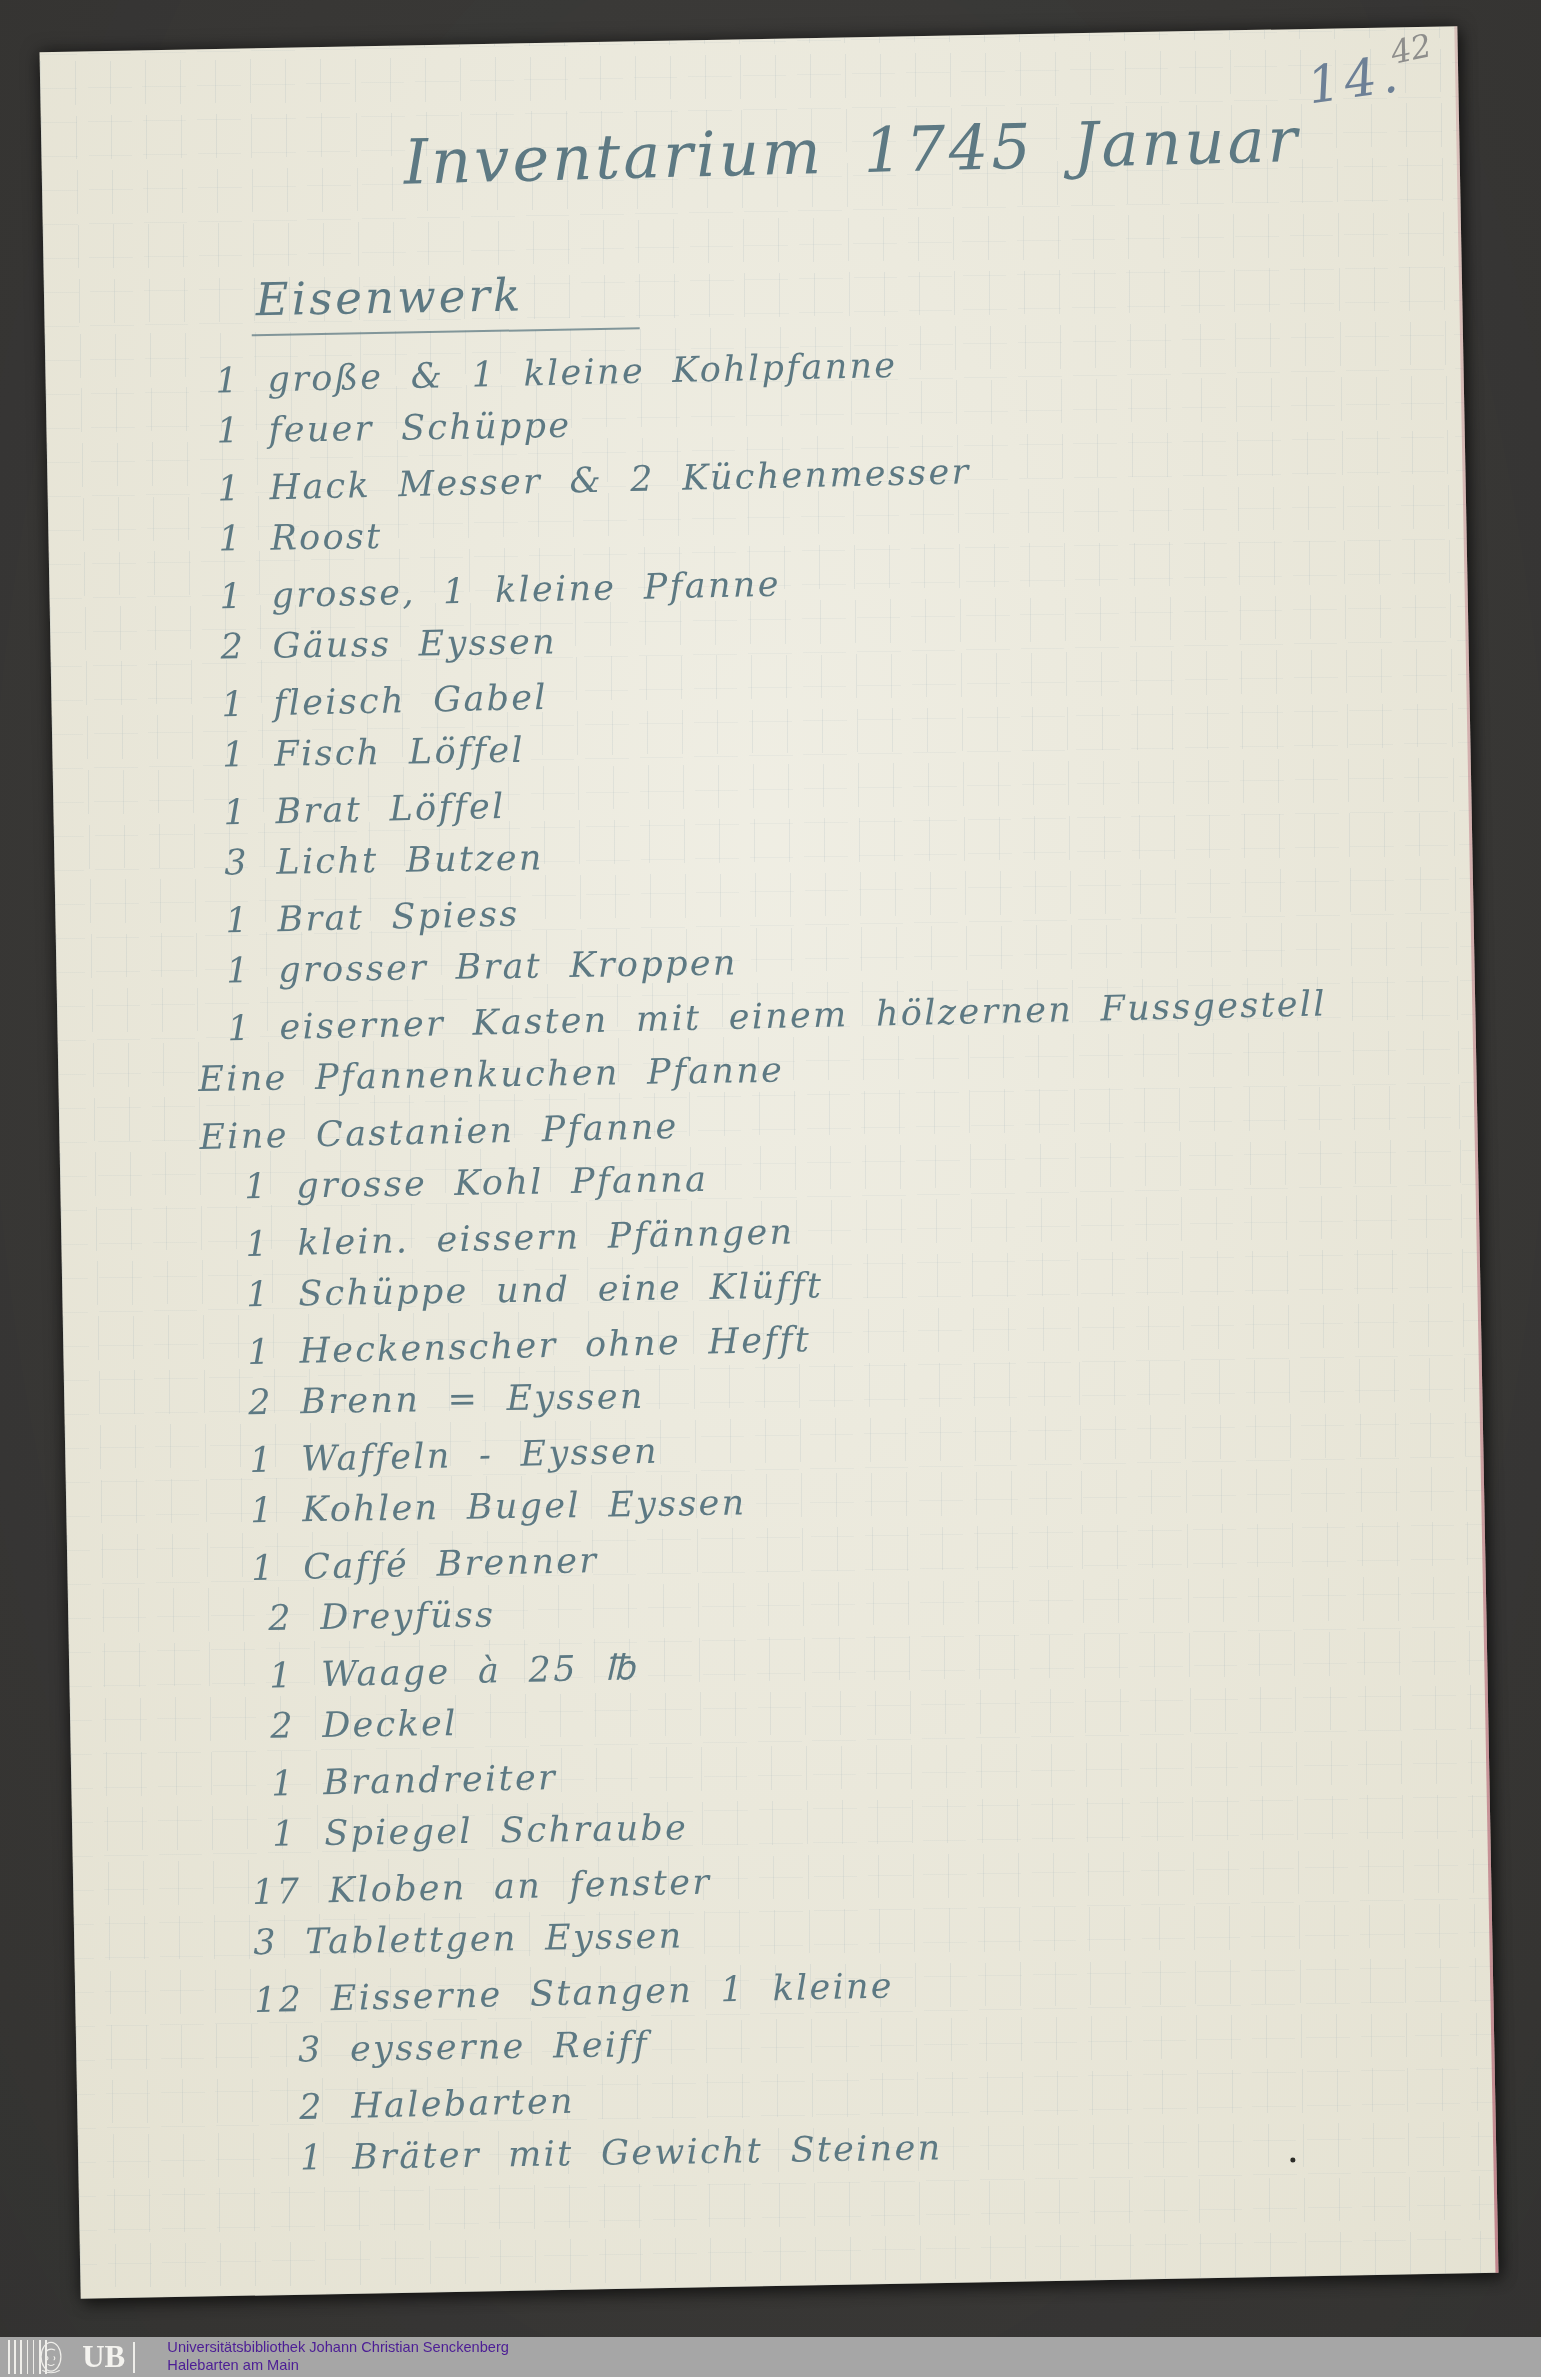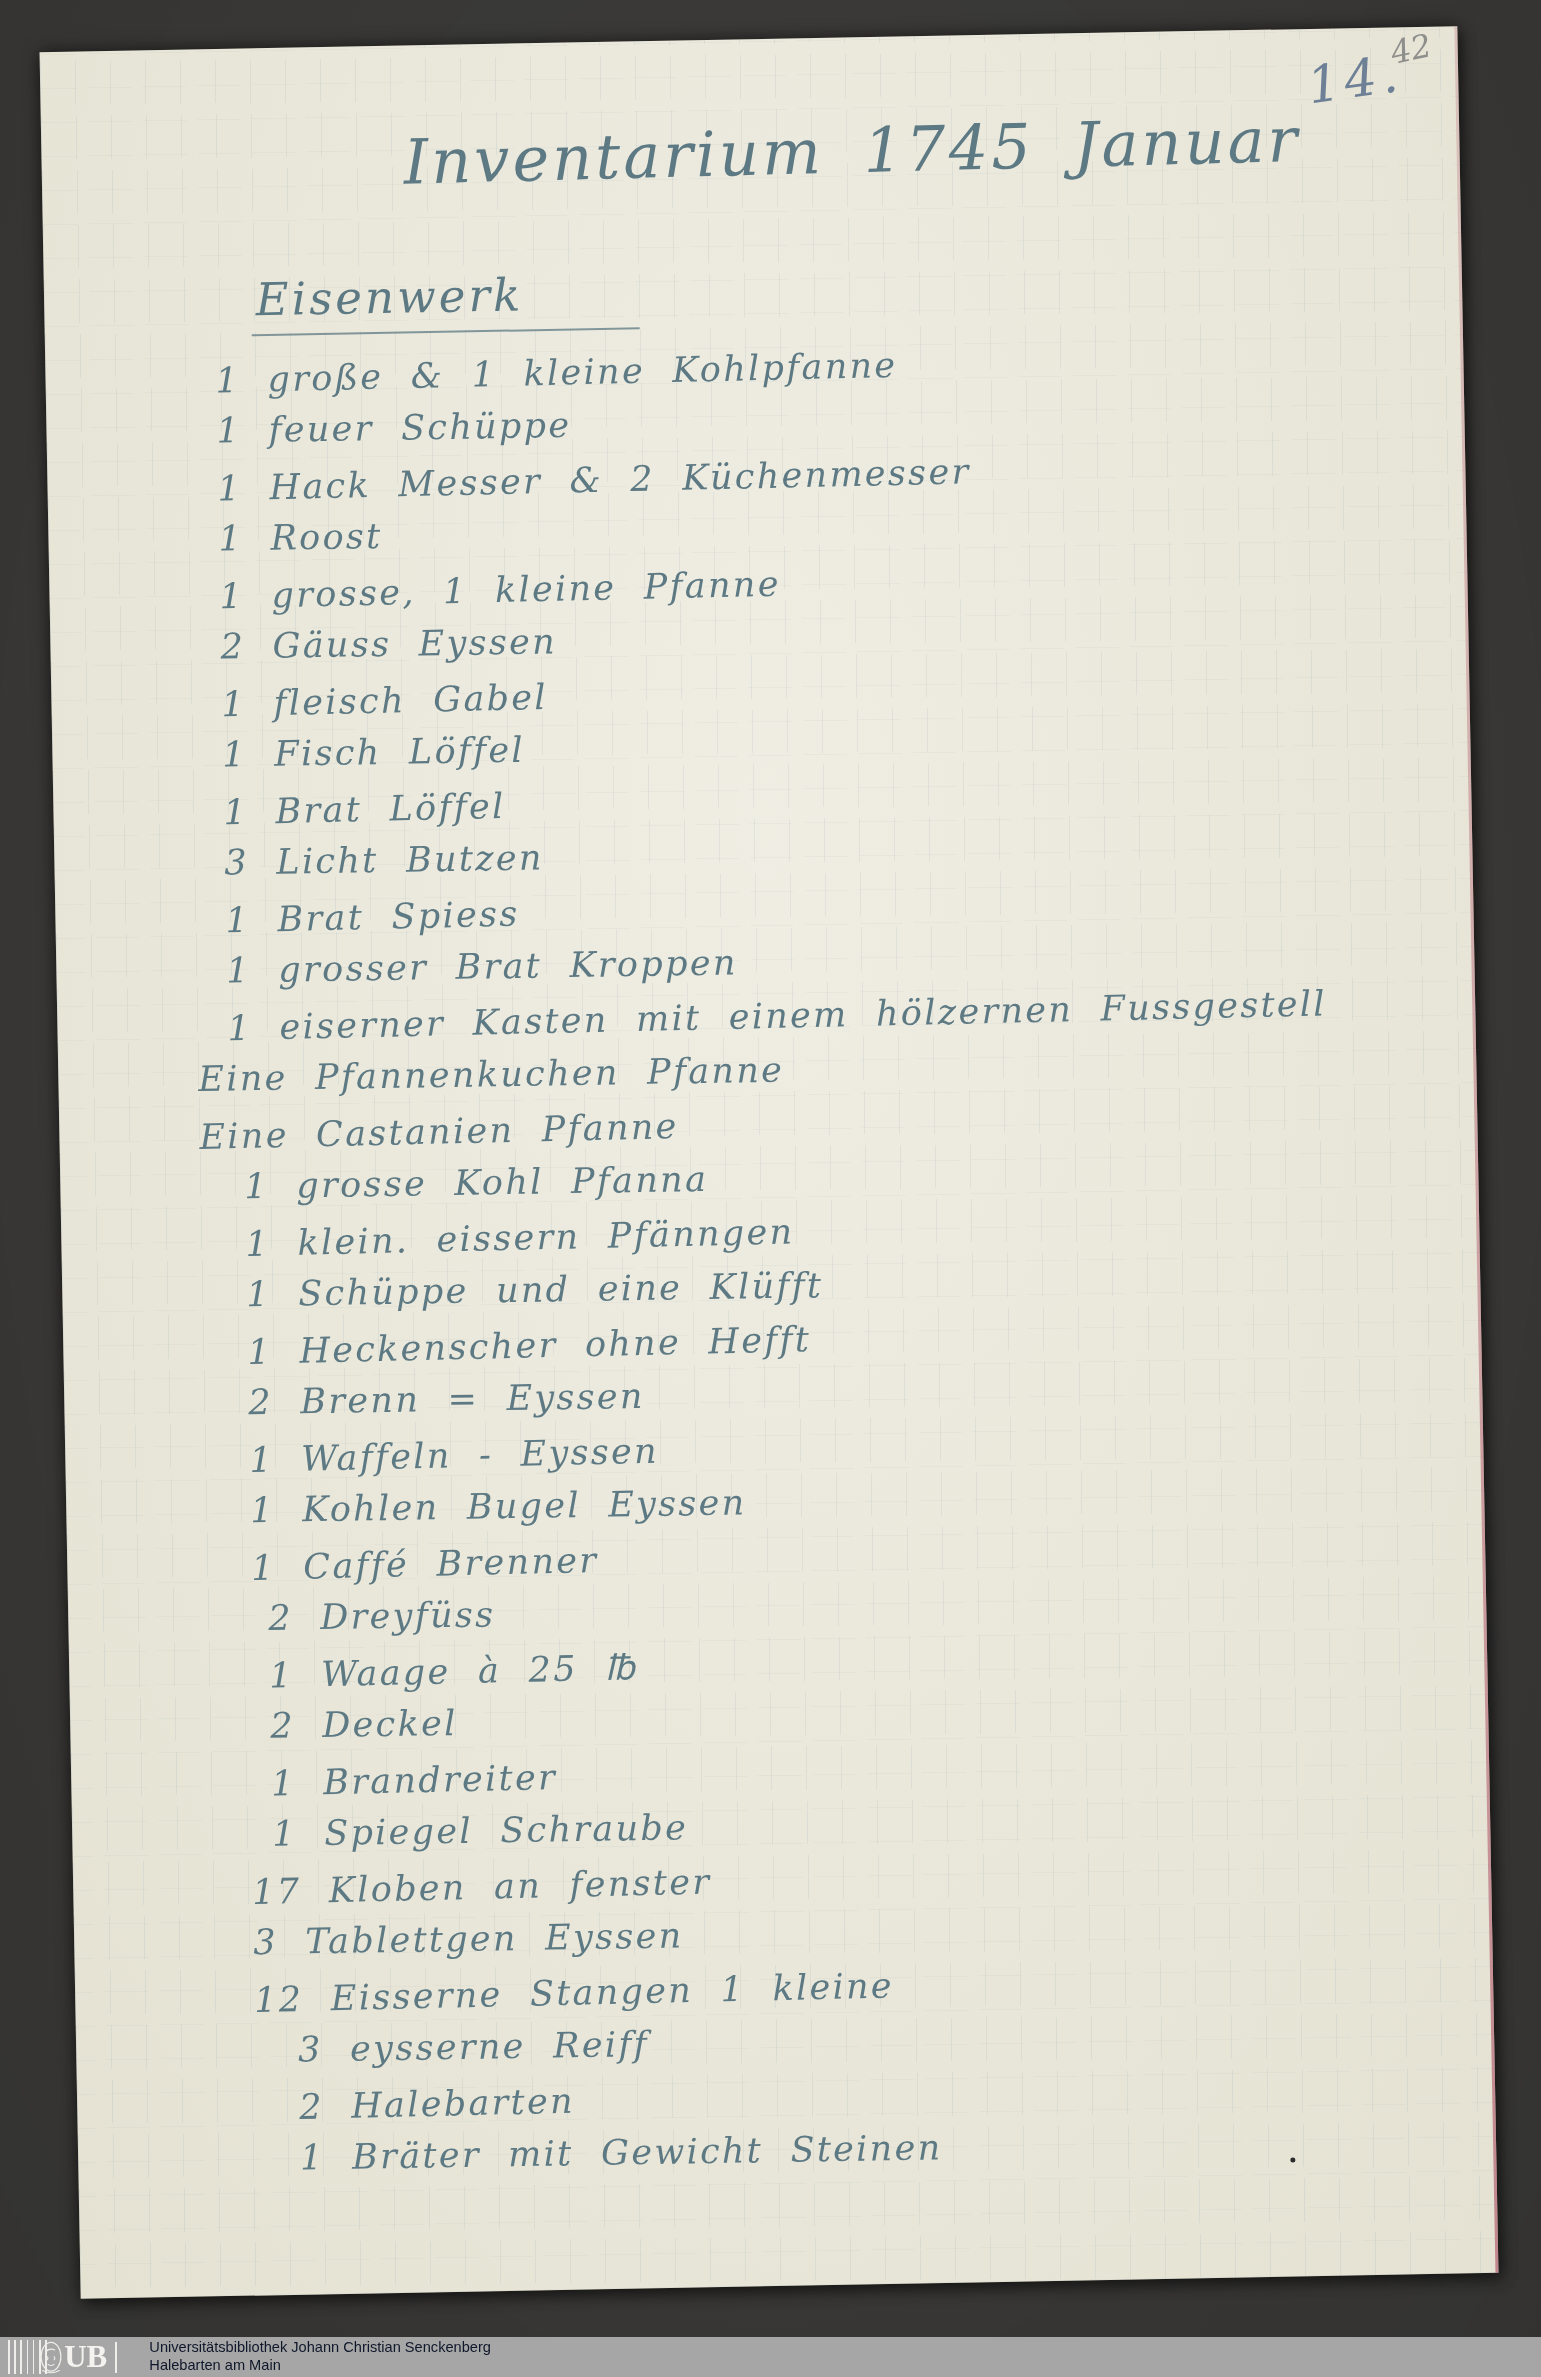--- a/index.html
+++ b/index.html
@@ -82,26 +82,26 @@
     display:flex;align-items:center;z-index:5;
   }
   .logo{display:flex;align-items:center;height:35px;margin-left:7.7px;}
   .logo-stripes{
     width:43px;height:34px;margin-right:1.5px;
     background:repeating-linear-gradient(90deg,#efeeea 0 1.5px,transparent 1.5px 6.2px);
   }
   .logo-portrait{margin-left:-14px;}
   .logo-ub{
     font-family:"Liberation Serif",serif;font-weight:bold;
-    font-size:31px;color:#f4f3ef;margin-left:0;line-height:34px;
+    font-size:31px;color:#f4f3ef;margin-left:18px;line-height:34px;
   }
   .logo-divider{width:2.3px;height:31px;background:#efeeea;margin:0 3.1px 0 7.7px;}
   .bar-text{
     margin-left:29px;font-family:"Liberation Sans",sans-serif;
-    font-size:14.6px;line-height:17.7px;color:#0f172a;
+    font-size:14.6px;line-height:17.7px;color:#4c1d95;
   }
 </style>
 </head>
 <body>
 
 <div class="paper">
 
   <div class="archive-pencil handwriting">42</div>
 
   <div class="folio-blue">14.</div>

